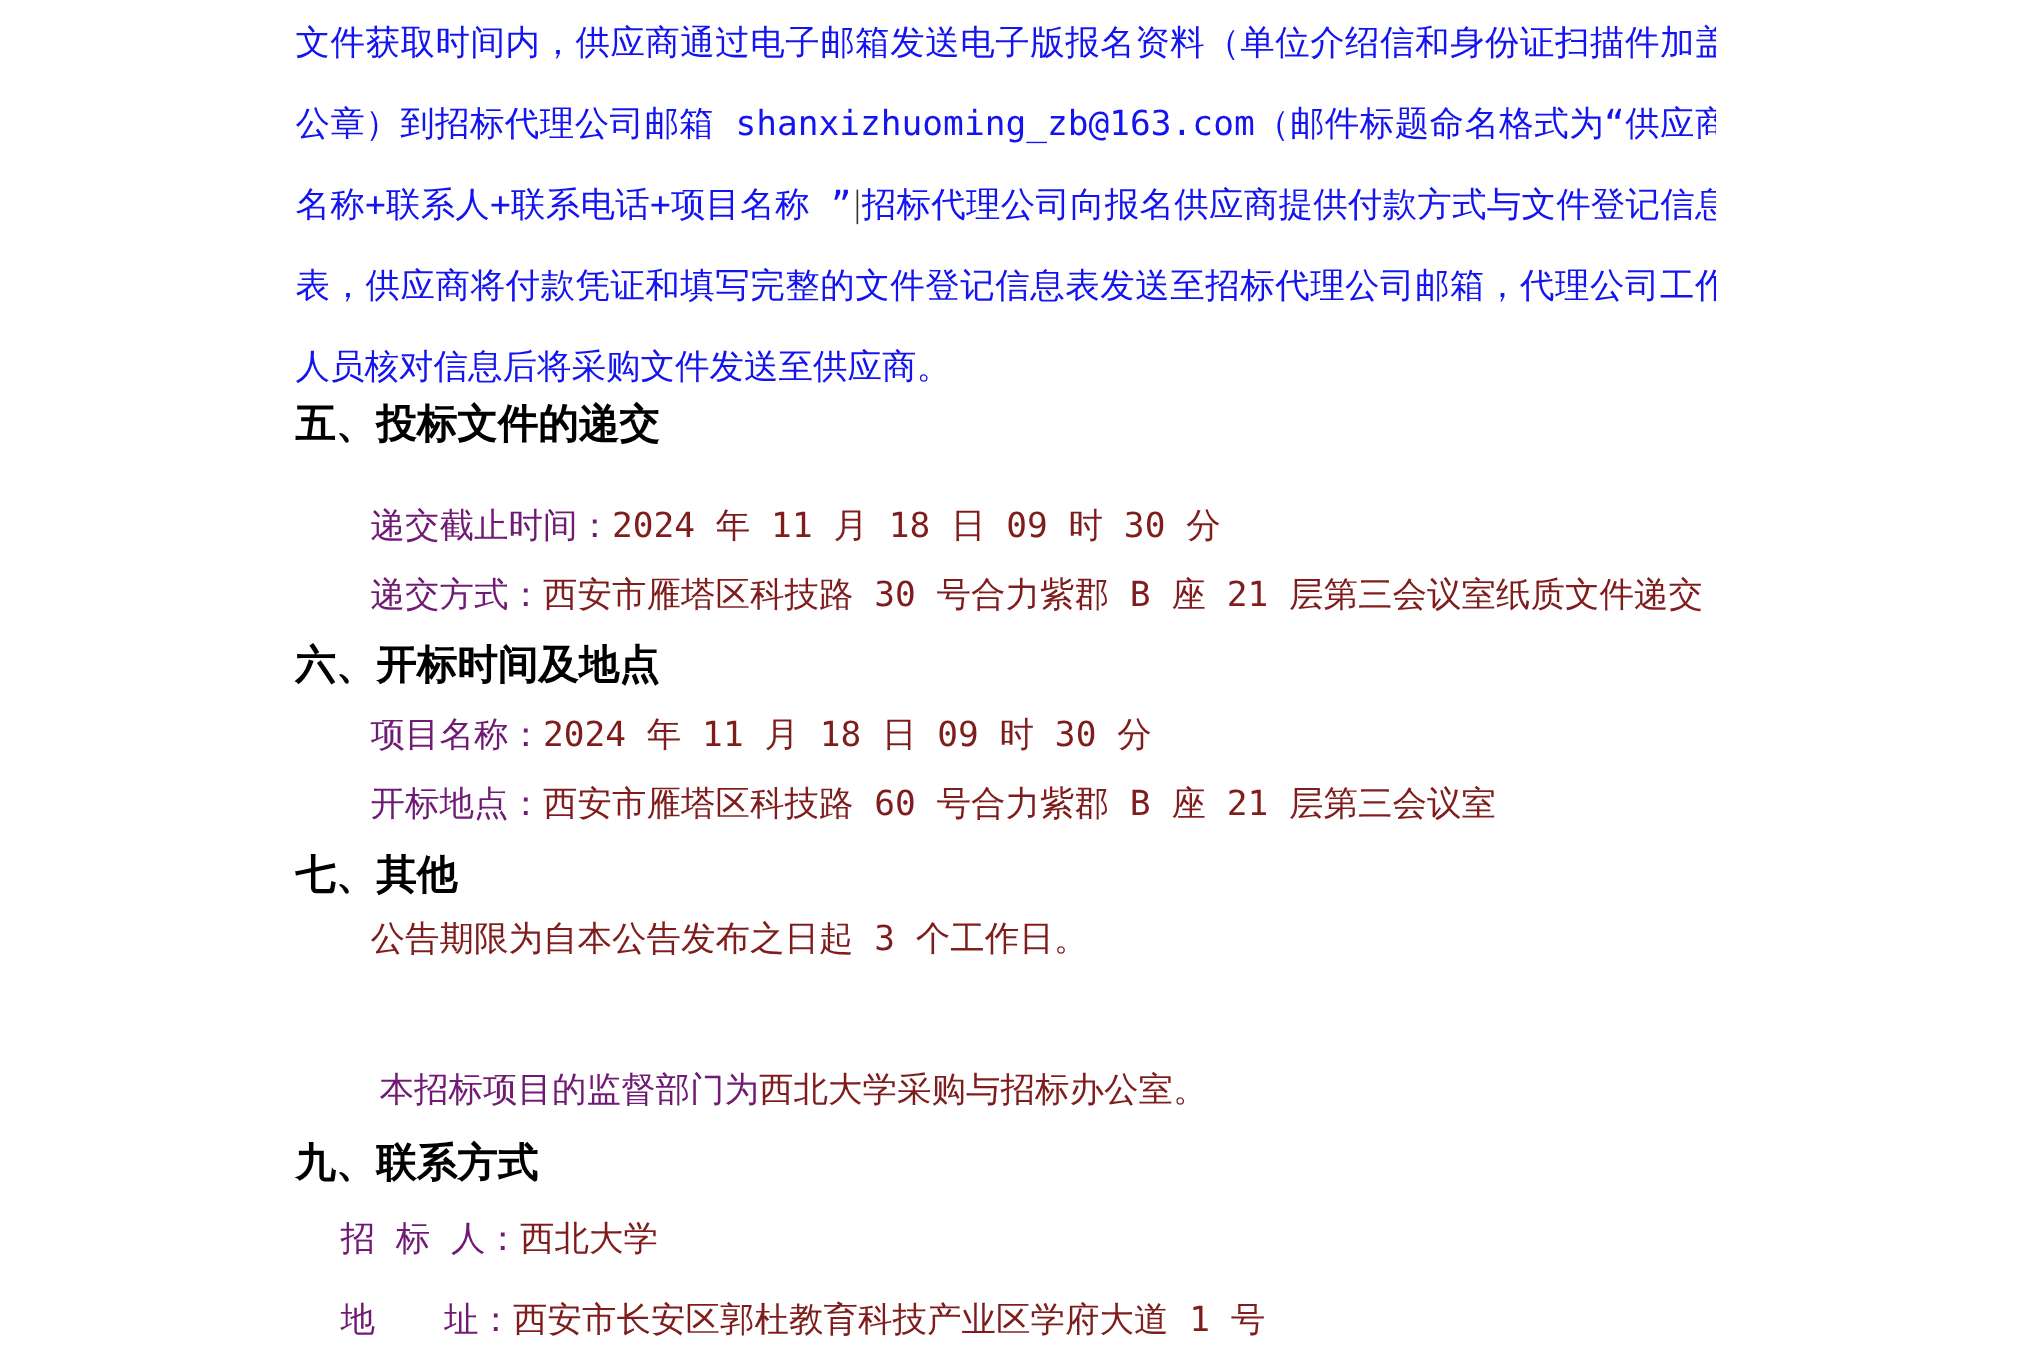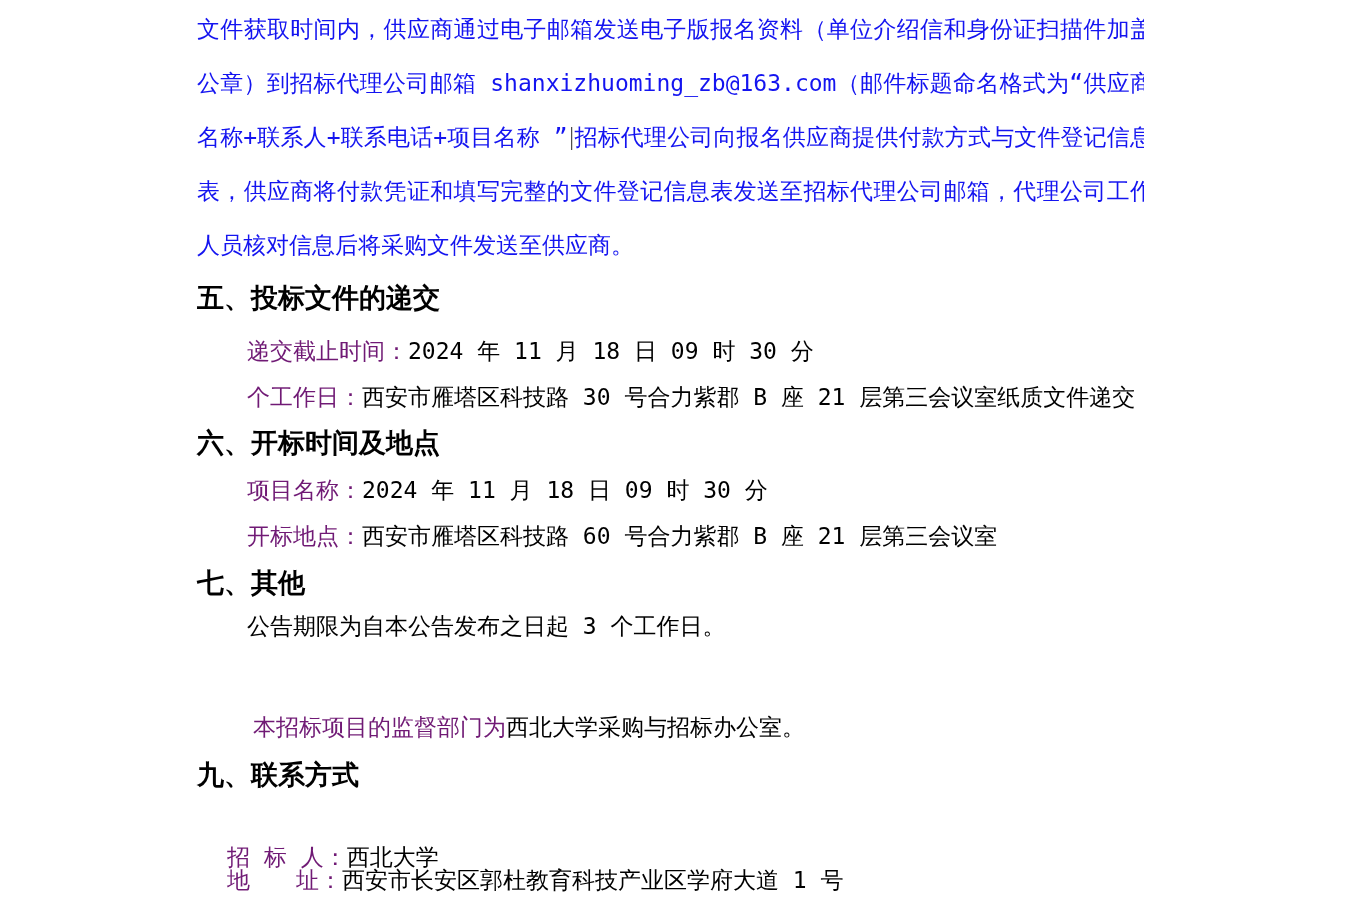--- a/index.html
+++ b/index.html
@@ -34,61 +34,61 @@
   .hd {
     position: absolute;
     left: 197px;
     font-family: "Liberation Sans", sans-serif;
     font-weight: bold;
     font-size: 27px;
     line-height: 34px;
     color: #000000;
     white-space: nowrap;
   }
-  .pos-h5 { top: 281px; }
+  .pos-h5 { top: 265px; }
   .pos-h6 { top: 426px; text-align: center; }
   .pos-h7 { top: 566px; }
   .pos-h8 { top: 661px; }
   .pos-h9 { top: 758px; }
 
   .item {
     position: absolute;
     font-size: 23px;
     line-height: 30px;
     white-space: nowrap;
   }
   .indent-a { left: 247px; }
   .indent-b { left: 227px; }
   .pos-i1 { top: 336px; }
   .pos-i2 { top: 382px; }
   .pos-i3 { top: 475px; }
   .pos-i4 { top: 521px; }
   .pos-i5 { top: 611px; }
   .pos-i6 { top: 712px; margin-left: 26px; }
-  .pos-i7 { top: 842px; }
+  .pos-i7 { top: 811px; }
   .pos-i8 { top: 865px; }
 
   .lbl { color: #701a75; }
-  .val { color: #000000; }
+  .val { color: #7f1d1d; }
 </style>
 </head>
 <body>
 
 <div class="page">
 
   <p class="intro"><span class="blue">文件获取时间内，供应商通过电子邮箱发送电子版报名资料（单位介绍信和身份证扫描件加盖公章）到招标代理公司邮箱 shanxizhuoming_zb@163.com（邮件标题命名格式为“供应商名称+联系人+联系电话+项目名称 ”</span><span class="caret">|</span><span class="blue">招标代理公司向报名供应商提供付款方式与文件登记信息表，供应商将付款凭证和填写完整的文件登记信息表发送至招标代理公司邮箱，代理公司工作人员核对信息后将采购文件发送至供应商。</span></p>
 
   <h2 class="hd pos-h5">五、投标文件的递交</h2>
 
   <div class="item indent-a pos-i1">
     <span class="lbl">递交截止时间：</span><span class="val">2024 年 11 月 18 日 09 时 30 分</span>
   </div>
 
   <div class="item indent-a pos-i2">
-    <span class="lbl">个工作日：</span><span class="val">西安市雁塔区科技路 30 号合力紫郡 B 座 21 层第三会议室纸质文件递交</span>
+    <span class="lbl">递交方式：</span><span class="val">西安市雁塔区科技路 30 号合力紫郡 B 座 21 层第三会议室纸质文件递交</span>
   </div>
 
   <h2 class="hd pos-h6">六、开标时间及地点</h2>
 
   <div class="item indent-a pos-i3">
     <span class="lbl">项目名称：</span><span class="val">2024 年 11 月 18 日 09 时 30 分</span>
   </div>
 
   <div class="item indent-a pos-i4">
     <span class="lbl">开标地点：</span><span class="val">西安市雁塔区科技路 60 号合力紫郡 B 座 21 层第三会议室</span>

